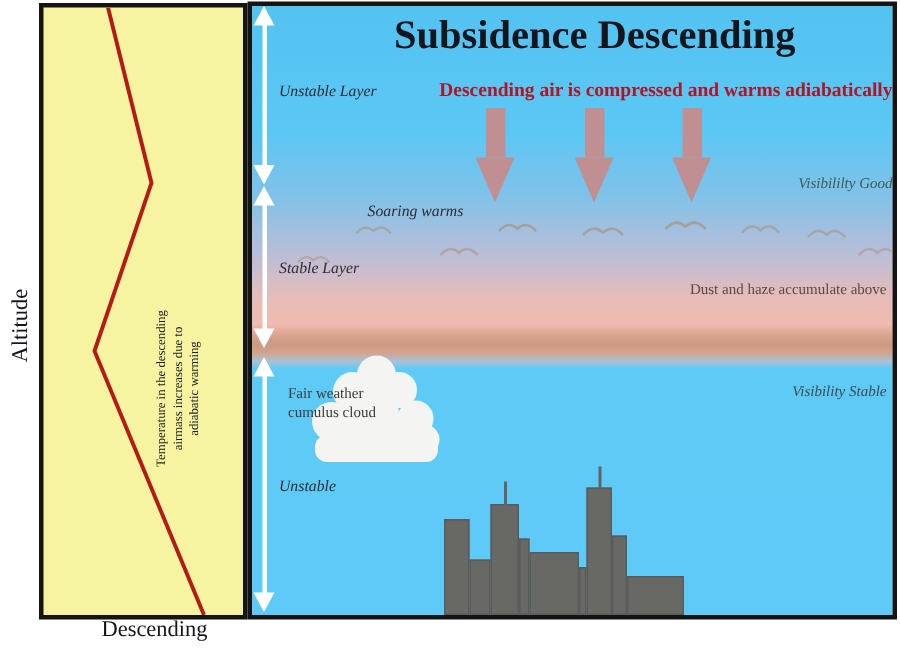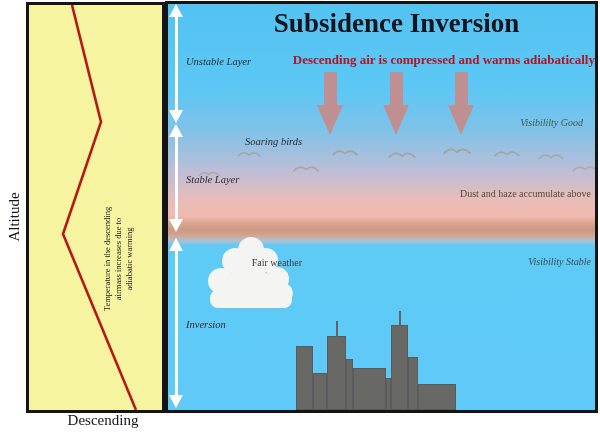--- a/index.html
+++ b/index.html
@@ -27,42 +27,42 @@
   .sky-title{position:absolute;top:4px;left:0;width:100%;box-sizing:border-box;
              padding-left:30px;text-align:center;font-size:27px;font-weight:bold;}
   .sky-subtitle{position:absolute;top:48px;left:0;width:100%;box-sizing:border-box;
              padding-left:40px;text-align:right;font-size:13px;font-weight:bold;}
 
   .lbl{position:absolute;font-size:10.5px;color:#2b2b33;white-space:nowrap;font-style:italic;}
   .unstable-layer{left:18px;top:52px;}
   .stable-layer{left:18px;top:170px;}
   .unstable{left:18px;top:315px;}
   .soaring-birds{left:77px;top:132px;}
-  .vis-good{right:12px;top:113px;font-size:10px;color:#3f5a52;}
+  .vis-good{right:0;top:113px;font-size:10px;color:#3f5a52;}
   .vis-reduced{right:4px;top:252px;font-size:10px;color:#3d4c55;}
   .dust-label{position:absolute;right:4px;top:184px;text-align:right;
               font-size:10px;line-height:11.5px;color:#5d4937;white-space:nowrap;}
 
   
   .varrow{position:absolute;left:1px;width:14px;}
   .varrow .vshaft{position:absolute;left:5.5px;top:11px;bottom:11px;width:3px;background:#fff;}
   .varrow .vhead-top{position:absolute;top:0;left:0;width:0;height:0;
       border-left:7px solid transparent;border-right:7px solid transparent;border-bottom:13px solid #fff;}
   .varrow .vhead-bot{position:absolute;bottom:0;left:0;width:0;height:0;
       border-left:7px solid transparent;border-right:7px solid transparent;border-top:13px solid #fff;}
 
   
   .darrow{position:absolute;top:68px;width:26px;height:63px;}
   .darrow .dshaft{position:absolute;left:6.5px;top:0;width:13px;height:33px;}
   .darrow .dhead{position:absolute;left:0;top:33px;width:0;height:0;
       border-left:13px solid transparent;border-right:13px solid transparent;border-top:30px solid #c08f91;}
 
   .bird{position:absolute;}
   .cloud-svg{position:absolute;left:36px;top:230px;width:94px;height:78px;}
-  .cloud-label{position:absolute;left:40px;top:252px;width:94px;text-align:right;
+  .cloud-label{position:absolute;left:24px;top:252px;width:94px;text-align:left;
                font-size:10px;line-height:13px;color:#3c3c3c;}
 
   .skyline{position:absolute;left:0;right:0;bottom:0;height:110px;}
   .building{position:absolute;bottom:0;box-sizing:border-box;
             background:#686865;border:1px solid #5b5b5d;}
   .antenna{position:absolute;width:2px;background:#636362;left:50%;margin-left:-1px;}
 </style>
 </head>
 <body>
 
@@ -76,21 +76,21 @@
       <polyline id="profile-line" fill="none" stroke-width="2.6" stroke-linejoin="miter" stroke-linecap="butt" points="43,0 72,117 34,229 107,405" stroke="#b51a15"></polyline>
     </svg>
     <div class="annotation">
       <div>Temperature in the descending</div>
       <div>airmass increases due to</div>
       <div>adiabatic warming</div>
     </div>
   </div>
 
   <div class="sky-panel">
-    <div class="sky-title" style="color: rgb(21, 21, 29);">Subsidence Inversion</div>
+    <div class="sky-title" style="color: rgb(21, 21, 29);">Subsidence Descending</div>
     <div class="sky-subtitle" style="color: rgb(176, 20, 37);">Descending air is compressed and warms adiabatically</div>
 
     <div id="darrows">
         <div class="darrow" style="left: 149px;">
           <div class="dshaft" style="background:#c08f91"></div>
           <div class="dhead" style="border-top-color:#c08f91"></div>
         </div>
         <div class="darrow" style="left: 215px;">
           <div class="dshaft" style="background:#c08f91"></div>
           <div class="dhead" style="border-top-color:#c08f91"></div>
@@ -113,22 +113,22 @@
         </div>
         <div class="varrow" style="top: 234px; height: 170px;">
           <div class="vhead-top"></div>
           <div class="vshaft"></div>
           <div class="vhead-bot"></div>
         </div>
       </div>
 
     <div class="lbl unstable-layer">Unstable Layer</div>
     <div class="lbl stable-layer">Stable Layer</div>
-    <div class="lbl unstable">Inversion</div>
-    <div class="lbl soaring-birds">Soaring birds</div>
+    <div class="lbl unstable">Unstable</div>
+    <div class="lbl soaring-birds">Soaring warms</div>
     <div class="lbl vis-good">Visibililty Good</div>
     <div class="lbl vis-reduced">Visibility Stable</div>
     <div class="dust-label">
       <div>Dust and haze accumulate above</div>
     </div>
 
     <div id="birds">
         <div class="bird" style="left: 30px; top: 160px; width: 22px; opacity: 0.55;"><svg viewBox="0 0 24 10" width="22">
             <path d="M1 7 Q6.5 1 12 6 Q17.5 1 23 7" fill="none" stroke="#a8937f" stroke-width="1.5" stroke-linecap="round"></path>
           </svg></div>
@@ -167,20 +167,21 @@
         <circle cx="45" cy="42" r="17"></circle>
           <circle cx="73" cy="45" r="12"></circle>
         <circle cx="27" cy="60" r="13"></circle>
           <circle cx="57" cy="58" r="14"></circle>
         <circle cx="79" cy="59" r="10"></circle>
           <rect x="6" y="56" width="82" height="18" rx="8"></rect>
       </g>
     </svg>
     <div class="cloud-label">
       <div>Fair weather</div>
+      <div>cumulus cloud</div>
     </div>
 
     <div class="skyline" id="skyline">
         <div class="building" style="left: 128px; width: 17px; height: 64px; background: rgb(104, 104, 101);"></div>
         <div class="building" style="left: 145px; width: 14px; height: 37px; background: rgb(104, 104, 101);"></div>
         <div class="building" style="left: 159px; width: 19px; height: 74px; background: rgb(104, 104, 101);">
           <div class="antenna" style="top: -16px; height: 16px;"></div>
         </div>
         <div class="building" style="left: 178px; width: 7px; height: 51px; background: rgb(104, 104, 101);"></div>
         <div class="building" style="left: 185px; width: 33px; height: 42px; background: rgb(104, 104, 101);"></div>

